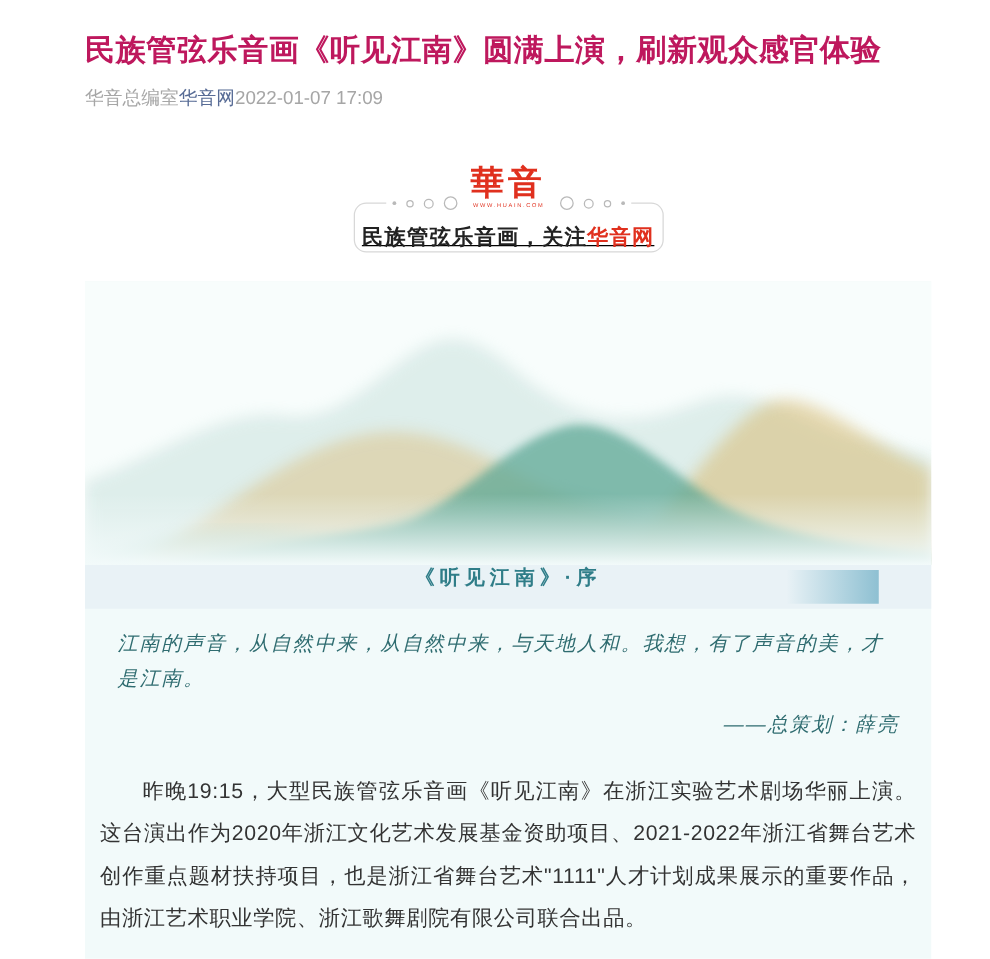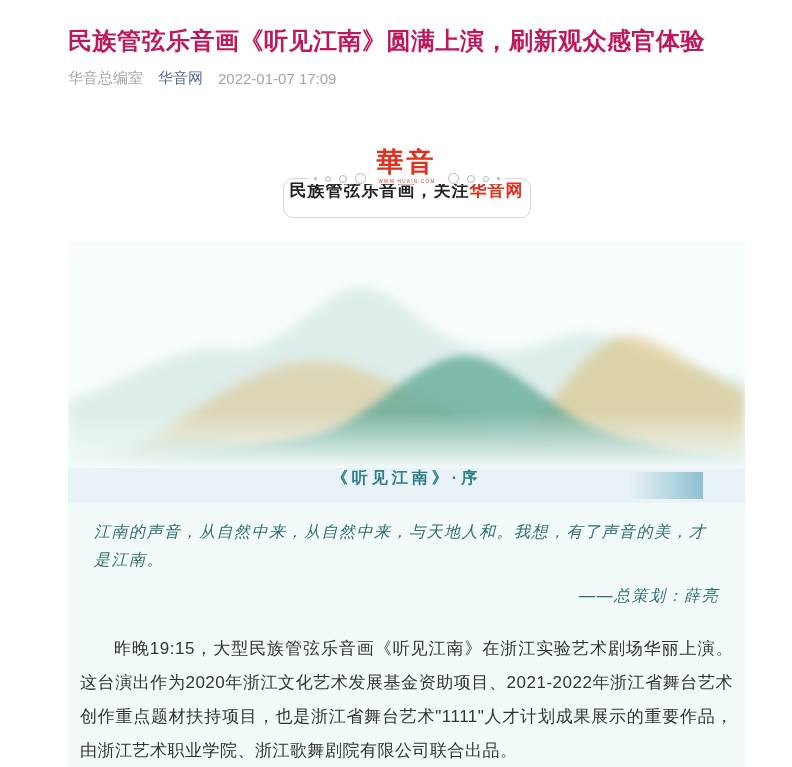--- a/index.html
+++ b/index.html
@@ -3,29 +3,29 @@
 <meta charset="utf-8">
 <style>
   * { box-sizing: border-box; margin: 0; padding: 0; }
   html,body { width: 792px; height: 767px; overflow: hidden; background: #ffffff;
               font-family: "Liberation Sans", "DejaVu Sans", sans-serif; }
   .article { width: 677px; margin: 0 47px 0 68px; }
 
   
   .title { font-size: 24px; font-weight: bold; color: #be185d; line-height: 1.35;
            margin: 25px 0 12px; letter-spacing: .5px; }
-  .byline { display: flex; align-items: center; gap: 15px; font-size: 15px;
+  .byline { display: flex; align-items: center; font-size: 15px;
             color: #a6a6a6; margin-bottom: 34px; }
   .byline .source { color: #576b95; cursor: pointer; }
 
   
   .banner { position: relative; padding-top: 40px; }
-  .banner-box { position: relative; width: 248px; height: 40px; margin: 16px auto;
+  .banner-box { position: relative; width: 248px; height: 40px; margin: 0 auto;
                 border: 1px solid #d8d8d8; border-radius: 10px;
-                display: flex; align-items: flex-start; justify-content: center; }
+                display: flex; align-items: flex-end; justify-content: center; text-decoration: underline; }
   .logo { position: absolute; top: -31px; left: 50%; transform: translateX(-50%);
           background: #fff; padding: 0 6px; text-align: center; z-index: 2; }
   .logo-cn { font-family: "Liberation Serif", "DejaVu Serif", serif;
              font-size: 27px; font-weight: 900; color: #e0301e; letter-spacing: 3px;
              line-height: 1.1; }
   .logo-url { font-size: 5px; color: #e0301e; letter-spacing: 1.5px; line-height: 1;
               margin-top: 1px; transform: scale(.9); }
   .dots { position: absolute; top: -6px; display: flex; align-items: center; gap: 8px;
           background: #fff; padding: 0 5px; z-index: 1; }
   .dots-left  { right: 50%; margin-right: 36px; }

